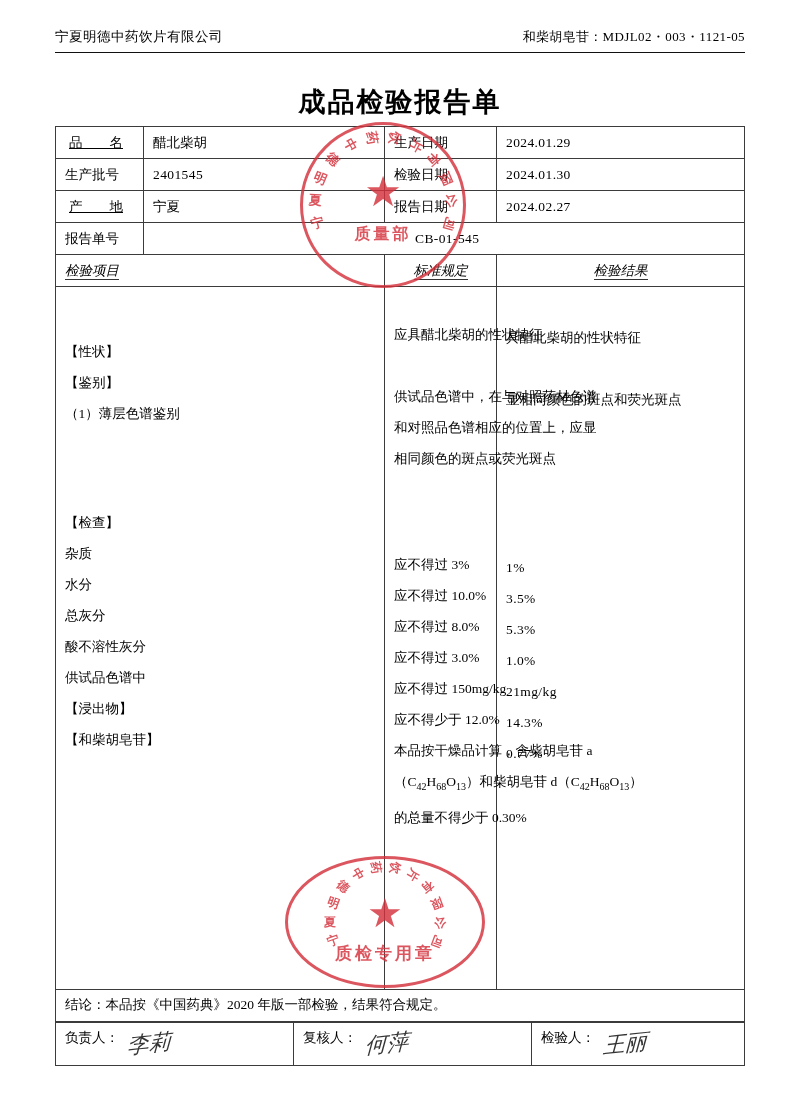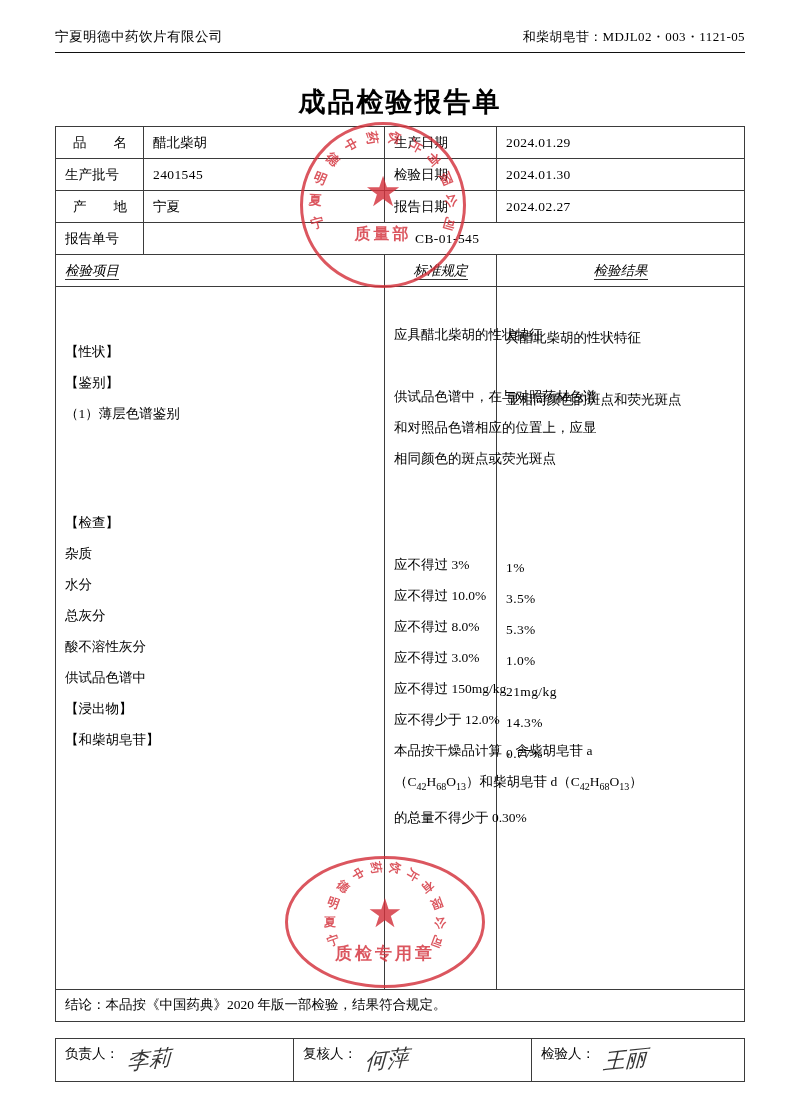--- a/index.html
+++ b/index.html
@@ -56,22 +56,23 @@
     padding: 6px 9px;
     vertical-align: middle;
     height: 32px;
   }
   .lbl {
     width: 88px;
     white-space: nowrap;
   }
   .lbl-spread {
     display: flex;
-    justify-content: flex-end;
+    justify-content: center;
     width: 62px;
+    text-decoration: underline;
   }
   .mid-lbl { width: 112px; }
   .date-col { width: 248px; }
   .num-text {
     font-family: "Liberation Serif", serif;
     letter-spacing: 0.4px;
   }
 
   
   .colhead td {
@@ -315,21 +316,21 @@
         <div style="height:210px"></div>
       </td>
     </tr>
 
     <tr>
       <td class="concl" colspan="4" style="border-top:1px solid #3b3b3b;">结论：本品按《中国药典》2020 年版一部检验，结果符合规定。</td>
     </tr>
   </tbody>
     </table>
 
-  <table class="main outer-box" style="border-top:none;margin-top:16px;">
+  <table class="main outer-box" style="border-top:none;">
     <tbody>
         <tr class="sig-row">
       <td style="width:238px">
         <div class="sig-wrap">
           <span class="sig-label">负责人：</span>
           <span class="sig-mark">李莉</span>
         </div>
       </td>
       <td style="width:238px">
         <div class="sig-wrap">

